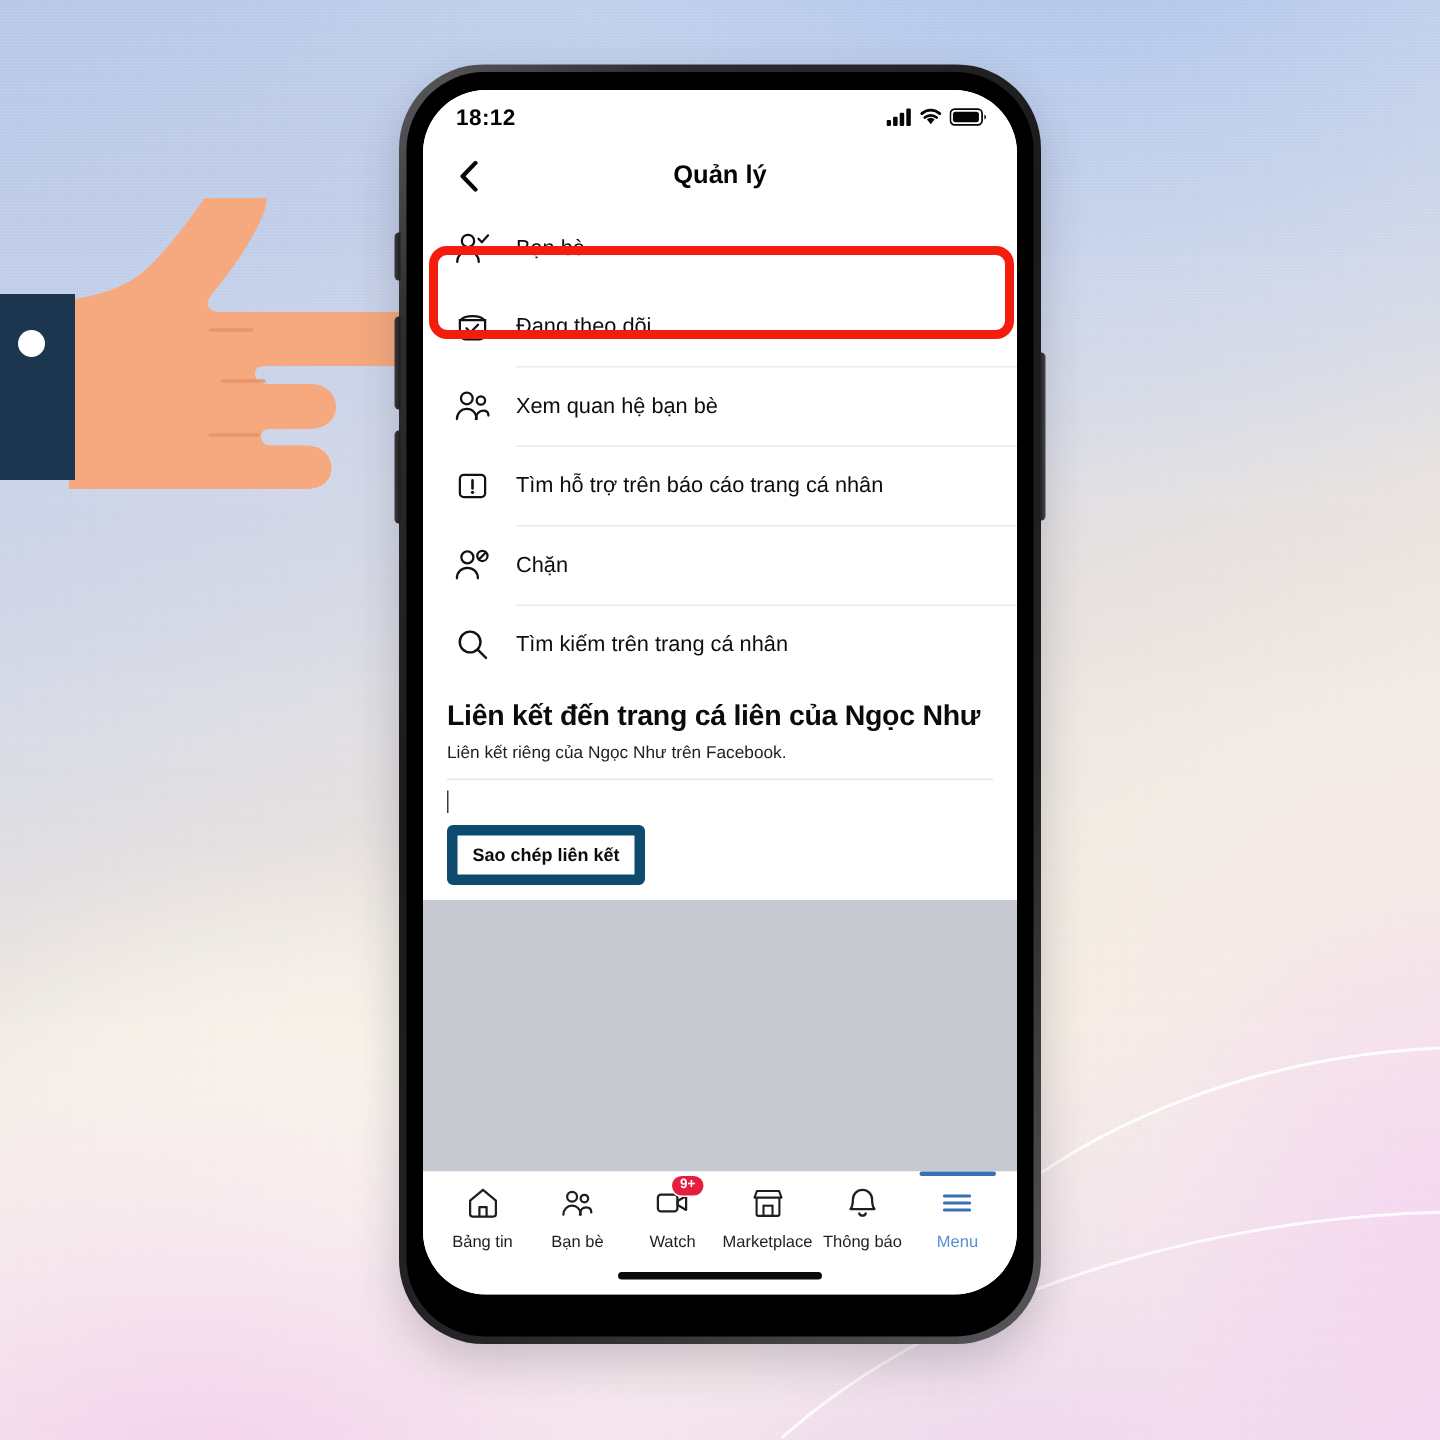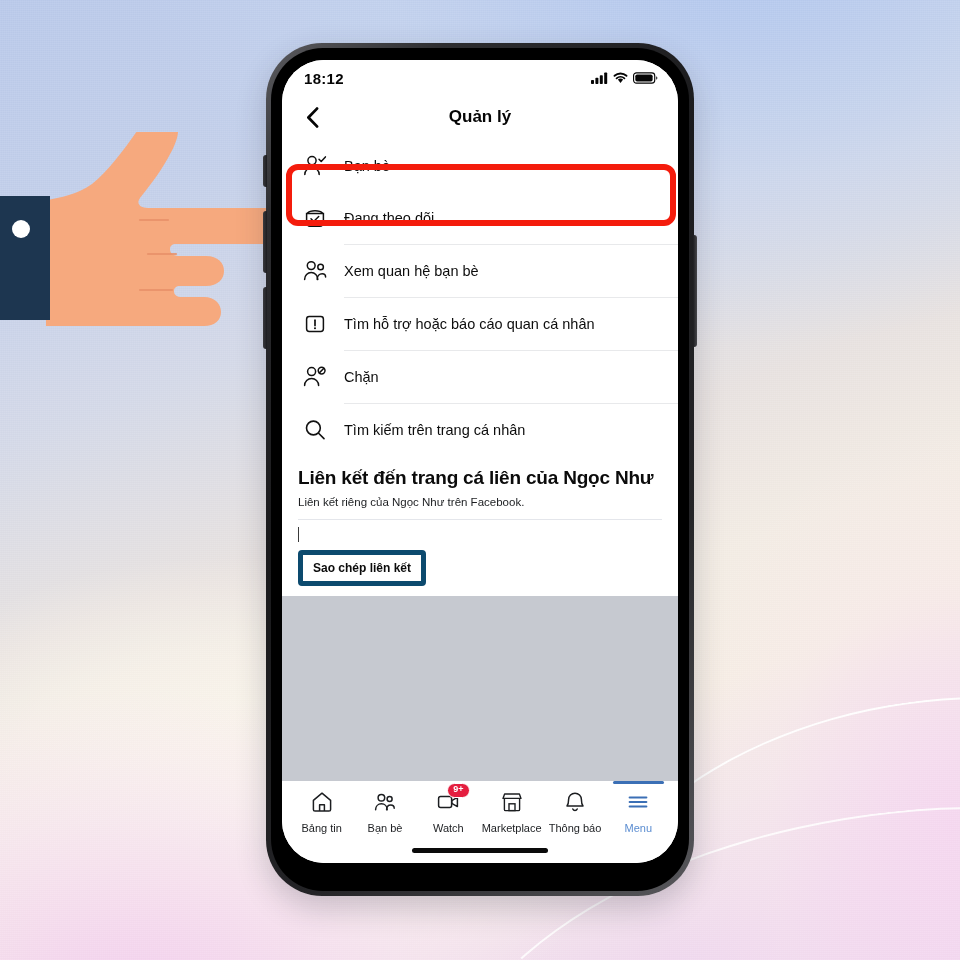--- a/index.html
+++ b/index.html
@@ -344,21 +344,21 @@
     align-items: center;
     position: relative;
   }
   #link-caret {
     width: 1px;
     height: 15px;
     background: #3a3a3a;
   }
   #copy-link-button {
     display: inline-block;
-    border: 5px solid #0c4a6e;
+    border: 7px solid #0c4a6e;
     border-radius: 4px;
     background: #fff;
     font-size: 12px;
     font-weight: bold;
     color: #0b0b0b;
     padding: 6px 10px 6px 10px;
     cursor: pointer;
     font-family: "Liberation Sans", sans-serif;
     margin-bottom: 10px;
   }
@@ -585,21 +585,21 @@
             <div class="menu-divider"></div>
 
             <div class="menu-row">
               <div class="menu-icon">
                 <svg width="26" height="26" viewBox="0 0 26 26">
                   <rect x="4.6" y="5.6" width="16.8" height="14.8" rx="2.6" fill="none" stroke="#111" stroke-width="1.5"></rect>
                   <path d="M13 9.2 v5.4" stroke="#111" stroke-width="1.7" stroke-linecap="round"></path>
                   <circle cx="13" cy="17.2" r="1.05" fill="#111"></circle>
                 </svg>
               </div>
-              <div class="menu-label">Tìm hỗ trợ hoặc báo cáo quan cá nhân</div>
+              <div class="menu-label">Tìm hỗ trợ trên báo cáo trang cá nhân</div>
             </div>
             <div class="menu-divider"></div>
 
             <div class="menu-row">
               <div class="menu-icon">
                 <svg width="26" height="26" viewBox="0 0 26 26">
                   <circle cx="9.6" cy="7.6" r="4" fill="none" stroke="#111" stroke-width="1.5"></circle>
                   <path d="M2.6 21.5 c0-4.2 3.2-7 7-7 s7 2.8 7 7" fill="none" stroke="#111" stroke-width="1.5" stroke-linecap="round"></path>
                   <circle cx="19.6" cy="6.6" r="3.4" fill="none" stroke="#111" stroke-width="1.5"></circle>
                   <path d="M17.3 8.9 L21.9 4.3" stroke="#111" stroke-width="1.5" stroke-linecap="round"></path>

